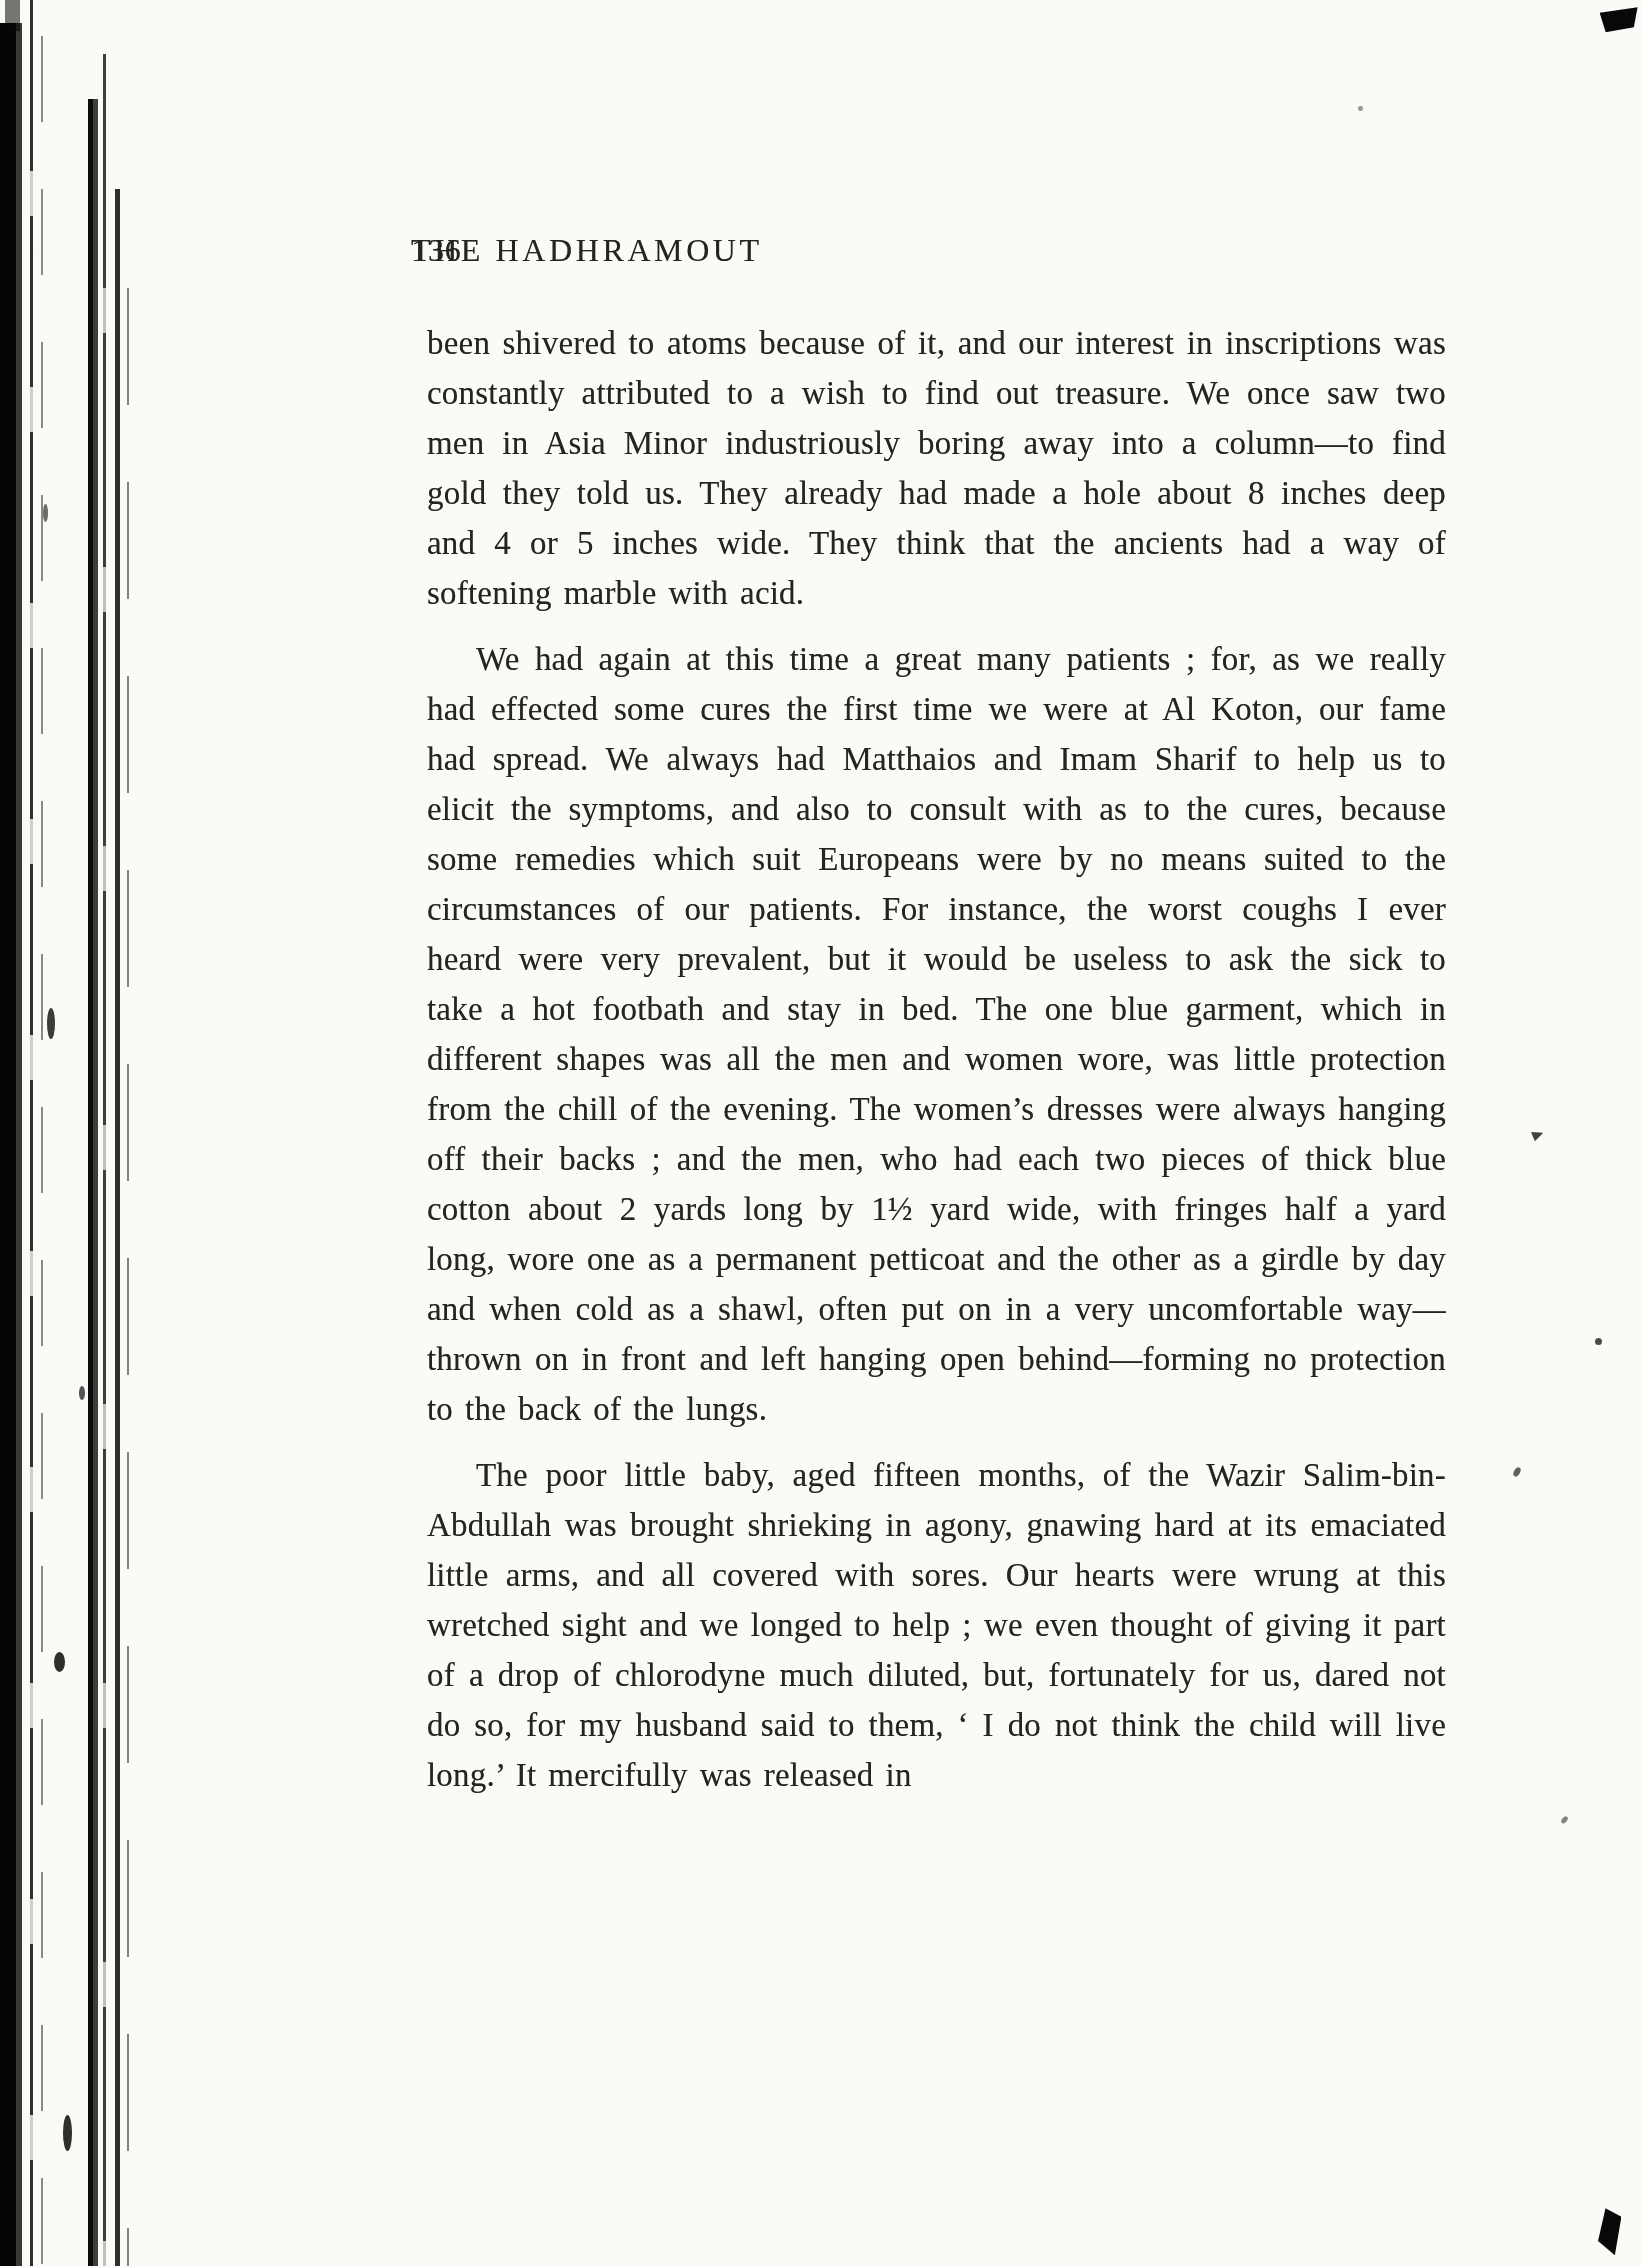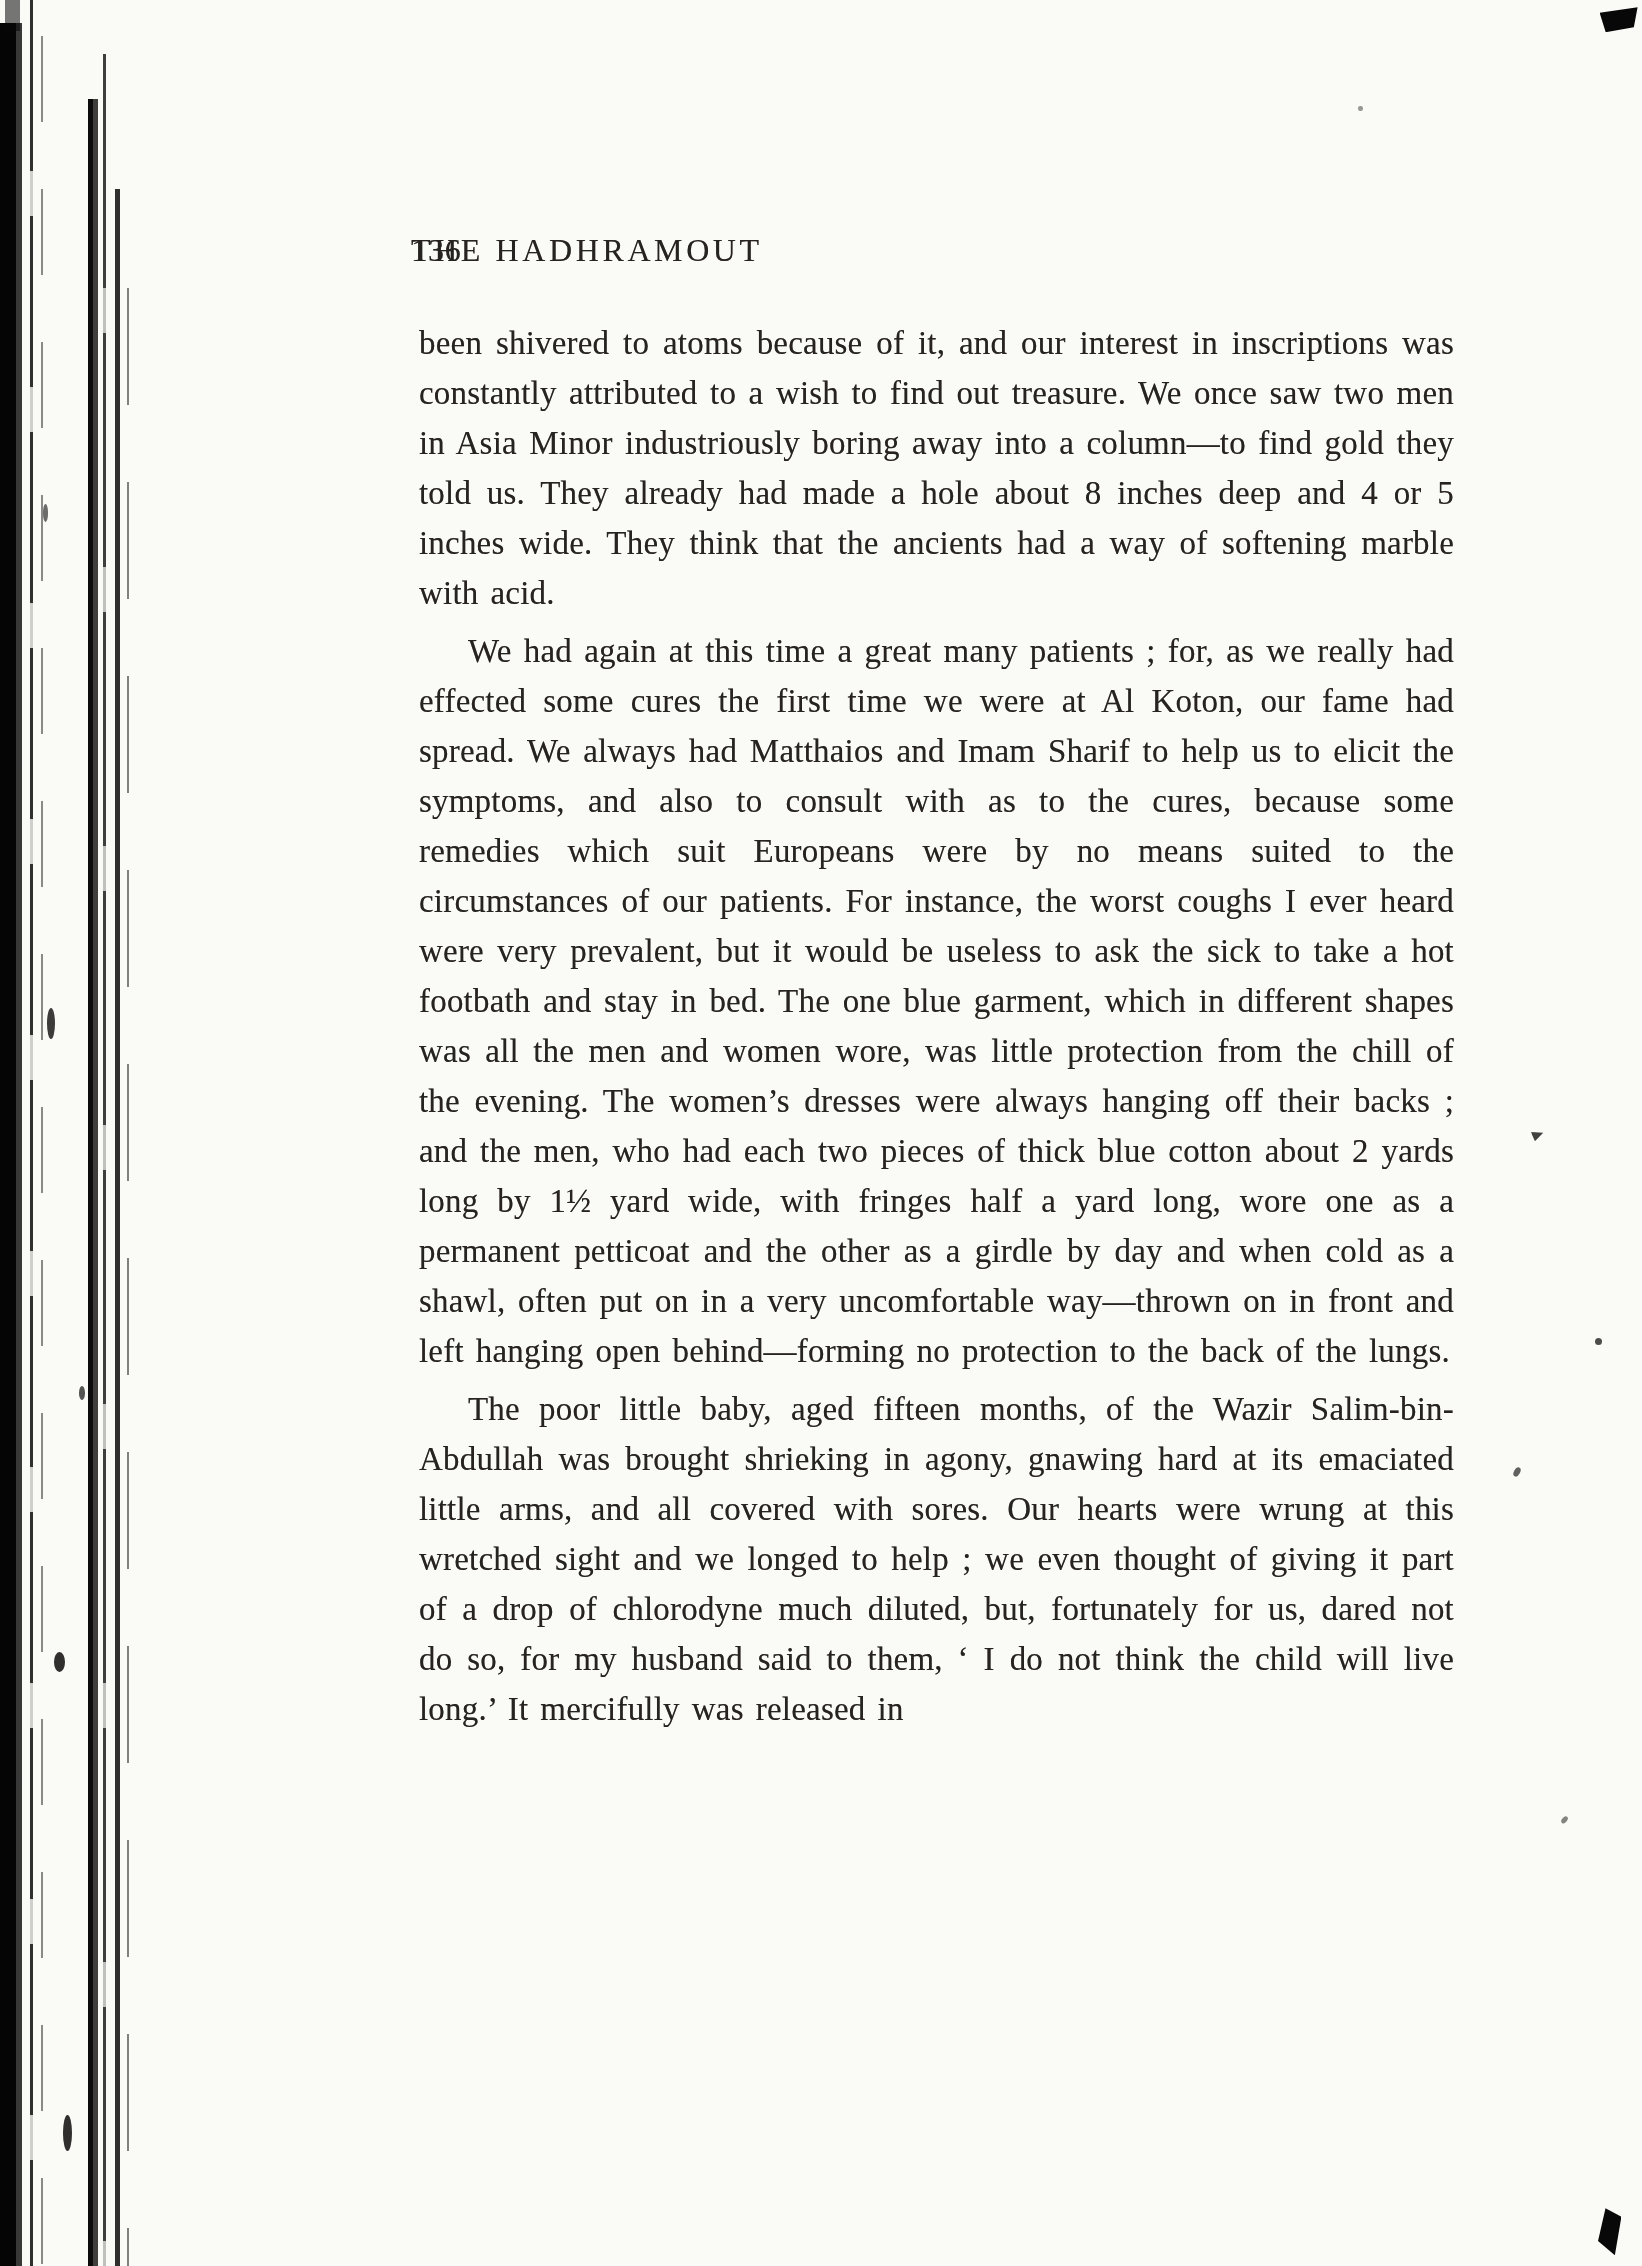--- a/index.html
+++ b/index.html
@@ -94,21 +94,21 @@
     font-size: 32px;
     letter-spacing: 0.9px;
   }
   .running-title {
     text-align: left;
     font-size: 32px;
     letter-spacing: 3.6px;
     white-space: nowrap;
   }
   .body-text p {
-    margin: 8px;
+    margin: 16px;
     font-size: 33px;
     line-height: 50px;
     text-align: justify;
     word-spacing: 3.6px;
     letter-spacing: 0.2px;
     text-indent: 49px;
   }
   .body-text p.no-indent { text-indent: 0; }
 </style>
 </head>

